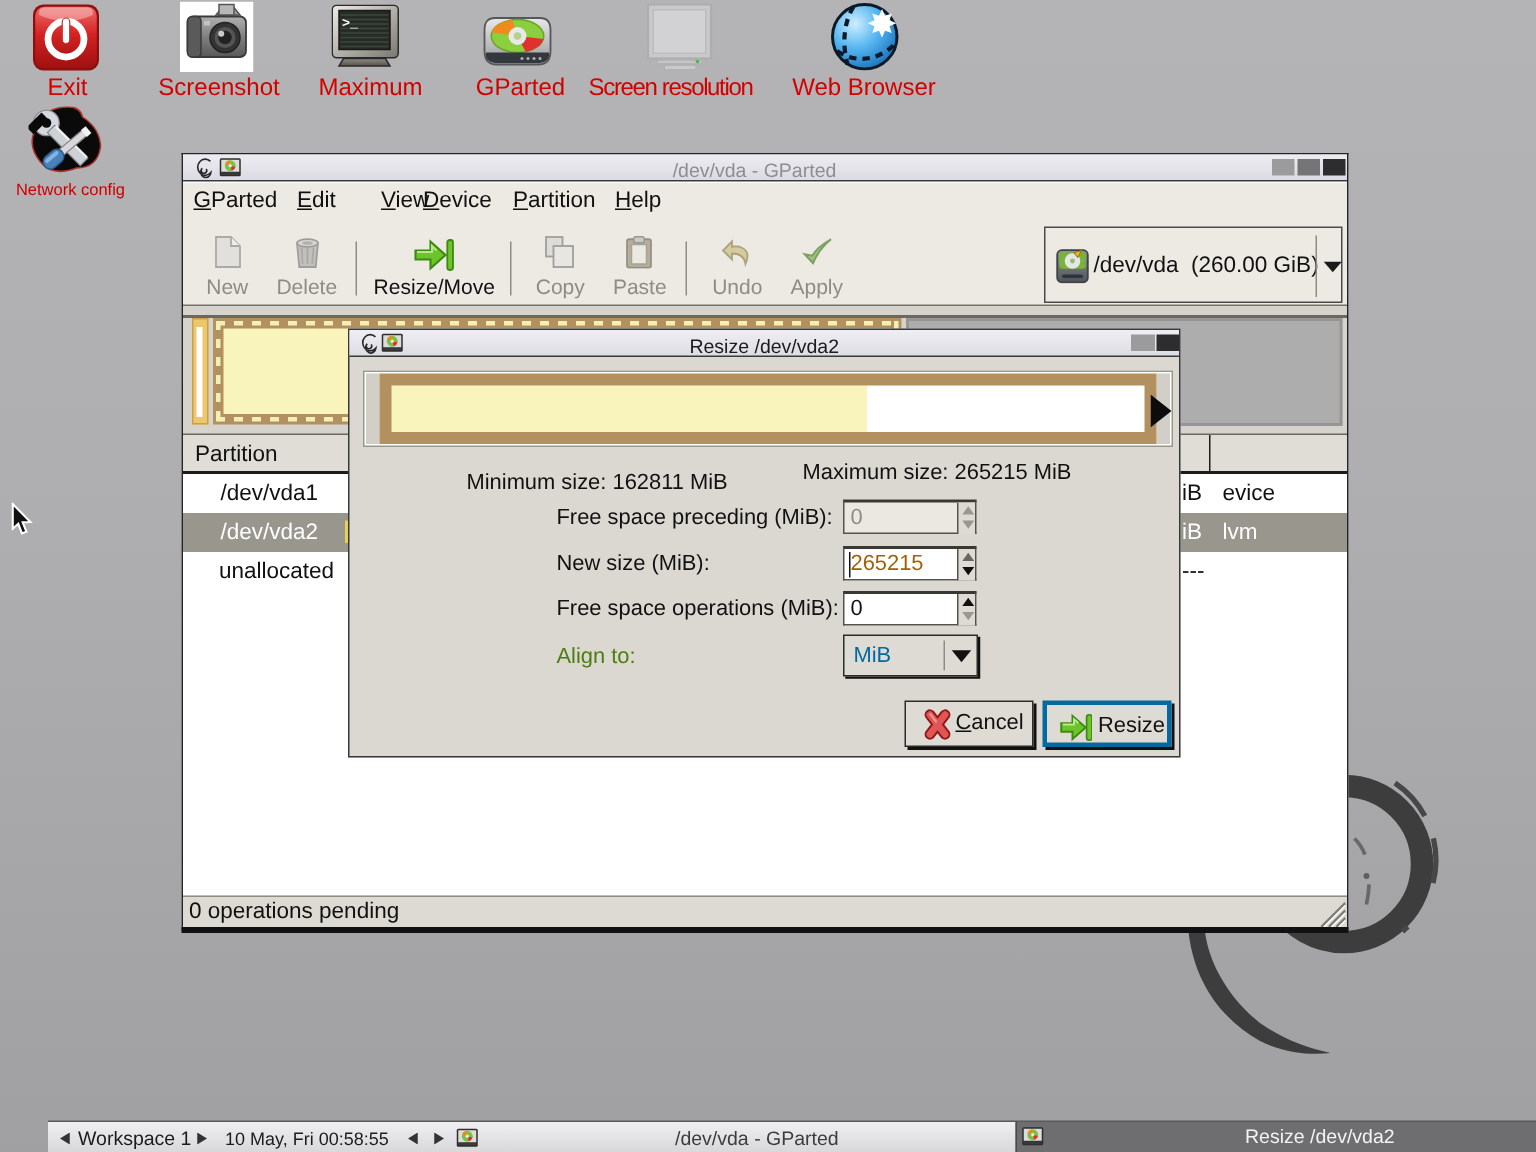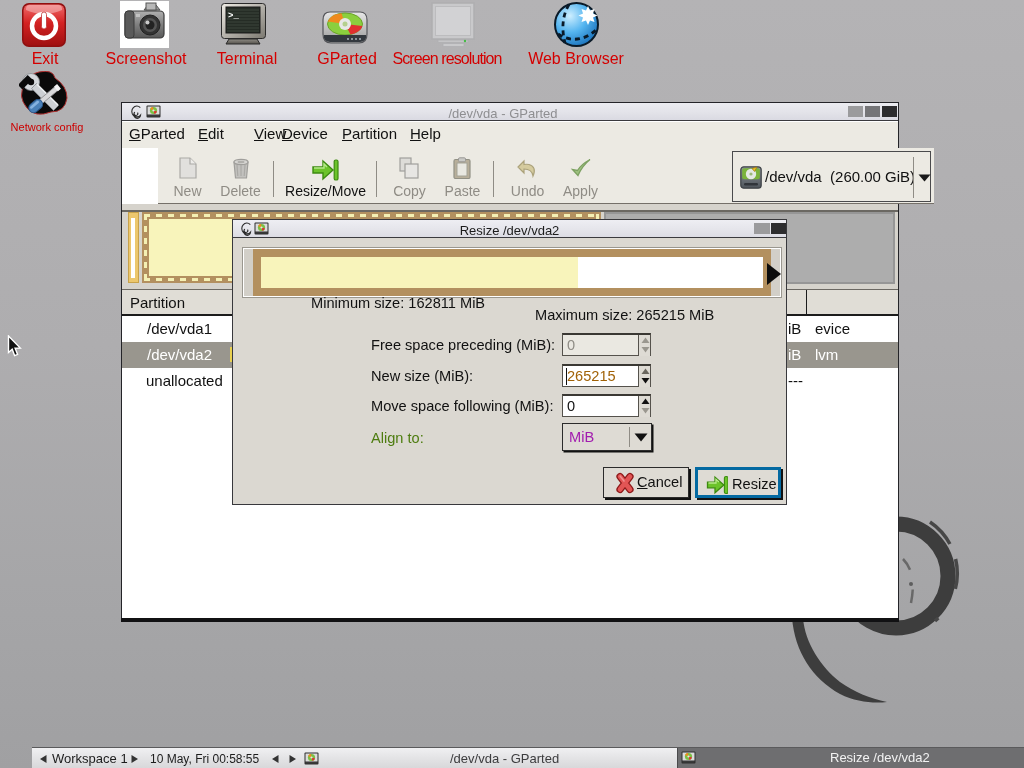--- a/index.html
+++ b/index.html
@@ -84,21 +84,21 @@
     <line x1="6" y1="13" x2="38" y2="13"></line>
       <line x1="6" y1="16" x2="38" y2="16"></line>
     <line x1="6" y1="19" x2="38" y2="19"></line>
       <line x1="6" y1="22" x2="38" y2="22"></line>
     <line x1="6" y1="25" x2="38" y2="25"></line>
       <line x1="6" y1="28" x2="38" y2="28"></line>
   </g>
   <text x="7" y="15" font-family="Liberation Mono, monospace" font-size="9" font-weight="bold" fill="#ffffff">&gt;_</text>
   <path d="M8,36 h28 l3,5 h-34 z" fill="url(#tb)" stroke="#2a2a2a" stroke-width="1"></path>
 </svg>
-<div class="lbl" style="left:207px; top:51px; width:80px;">Terminal</div>
+<div class="lbl" style="left:207px; top:51px; width:80px;">Maximum</div>
 
 <svg class="abs" style="left:322px; top:11px;" width="46" height="33" viewBox="0 0 46 33">
   <defs>
     <linearGradient id="dkb" x1="0" y1="0" x2="0" y2="1">
       <stop offset="0" stop-color="#e8e8e8"></stop>
         <stop offset="1" stop-color="#9a9a9a"></stop>
     </linearGradient>
   </defs>
   <path d="M8,1 h30 q7,0 7,8 v14 q0,9 -8,9 h-28 q-8,0 -8,-9 v-14 q0,-8 7,-8 z" fill="url(#dkb)" stroke="#55565a" stroke-width="1.2"></path>
   <ellipse cx="23" cy="13" rx="17.5" ry="11" fill="#8bcf3e" stroke="#6aa32a" stroke-width="1"></ellipse>
@@ -181,21 +181,21 @@
 
   <div class="abs" style="left:0; top:19px; width:776px; height:26px; background:#eceae3; font-size:15px; color:#111;">
     <span class="abs" style="left:7px; top:3px;"><u>G</u>Parted</span>
     <span class="abs" style="left:76px; top:3px;"><u>E</u>dit</span>
     <span class="abs" style="left:132px; top:3px;"><u>V</u>iew</span>
     <span class="abs" style="left:160px; top:3px;"><u>D</u>evice</span>
     <span class="abs" style="left:220px; top:3px;"><u>P</u>artition</span>
     <span class="abs" style="left:288px; top:3px;"><u>H</u>elp</span>
   </div>
 
-  <div class="abs" style="left:0; top:45px; width:776px; height:56px; background:#eceae3; border-bottom:1px solid #757069;margin-left:36px;">
+  <div class="abs" style="left:0; top:45px; width:776px; height:56px; background:#eceae3; border-bottom:1px solid #757069;">
 
     <svg class="abs" style="left:21px; top:9px; opacity:0.5;" width="18" height="22" viewBox="0 0 18 22">
       <path d="M1,1 h10 l6,6 v14 h-16 z" fill="#d8d8d8" stroke="#6a6a6a" stroke-width="1.2"></path>
       <path d="M11,1 v6 h6" fill="#efefef" stroke="#6a6a6a" stroke-width="1.2"></path>
     </svg>
     <div class="tlbl" style="left:-13px;">New</div>
 
     <svg class="abs" style="left:73px; top:9px; opacity:0.5;" width="20" height="22" viewBox="0 0 20 22">
       <path d="M3,5 h14 l-1.5,16 h-11 z" fill="#9a9a9a" stroke="#555" stroke-width="1.2"></path>
       <ellipse cx="10" cy="5" rx="7" ry="2.6" fill="#c2c2c2" stroke="#555" stroke-width="1.2"></ellipse>
@@ -297,20 +297,35 @@
     <span class="abs" style="left:25px; top:4px;">/dev/vda2</span>
     <span class="abs" style="left:666px; top:4px;">iB</span>
     <span class="abs" style="left:693px; top:4px;">lvm</span>
     <div class="abs" style="left:108px; top:5px; width:3px; height:15px; background:#e8d050;"></div>
   </div>
   <div class="abs" style="left:0; top:265px; width:776px; height:26px; background:#ffffff; font-size:15px; color:#111;">
     <span class="abs" style="left:24px; top:4px;">unallocated</span>
     <span class="abs" style="left:666px; top:4px;">---</span>
   </div>
 
+  <div class="abs" style="left:0; top:494px; width:776px; height:21px; background:#dcdad2; border-top:1px solid #8f8c85; font-size:15px; color:#111;">
+    <span class="abs" style="left:4px; top:0.5px;">0 operations pending</span>
+    <svg class="abs" style="left:757px; top:2px;" width="18" height="18" viewBox="0 0 18 18">
+      <g stroke="#7d7a72" stroke-width="1.8">
+        <line x1="18" y1="2" x2="2" y2="18"></line>
+          <line x1="18" y1="7" x2="7" y2="18"></line>
+          <line x1="18" y1="12" x2="12" y2="18"></line>
+      </g>
+      <g stroke="#ffffff" stroke-width="1">
+        <line x1="18" y1="3.5" x2="3.5" y2="18"></line>
+          <line x1="18" y1="8.5" x2="8.5" y2="18"></line>
+          <line x1="18" y1="13.5" x2="13.5" y2="18"></line>
+      </g>
+    </svg>
+  </div>
 
   <div class="abs" style="left:-1px; top:515px; width:778px; height:4px; background:#111113;"></div>
 </div>
 
 <div class="abs" style="left:232px; top:219px; width:555px; height:286px; background:#dbd8d1; border:1px solid #38383c;">
 
   <div class="abs" style="left:0; top:0; width:553px; height:18px; background:linear-gradient(180deg,#eeeef3 0%,#e5e5eb 55%,#dcdce4 100%); border-bottom:1px solid #3a3a3e;">
     <svg class="abs" style="left:7px; top:2px;" width="12" height="14" viewBox="0 0 12 14">
       <path d="M10.3,2.6 A5,5.4 0 1 0 10.6,10 A3.4,3.6 0 1 1 4.8,7.2 A1.8,1.9 0 1 0 7.5,7.6" fill="none" stroke="#2a2a2a" stroke-width="1.1"></path>
     </svg>
@@ -332,26 +347,26 @@
     <div class="abs" style="left:1px; top:1px; width:9px; height:47px; background:#d2cfc8;"></div>
     <div class="abs" style="left:528px; top:1px; width:9px; height:47px; background:#d2cfc8;"></div>
     <div class="abs" style="left:10px; top:1px; width:518px; height:47px; background:#b3905f;"></div>
     <div class="abs" style="left:18px; top:9px; width:317px; height:31px; background:#f8f4bb;"></div>
     <div class="abs" style="left:335px; top:9px; width:185px; height:31px; background:#ffffff;"></div>
     <svg class="abs" style="left:524px; top:15px;" width="14" height="22" viewBox="0 0 14 22">
         <path d="M0,0 L14,11 L0,22 Z" fill="#0c0c0c"></path>
       </svg>
   </div>
 
-  <div class="abs" style="left:78px; top:75px; font-size:14.6px; color:#111;">Minimum size: 162811 MiB</div>
+  <div class="abs" style="left:78px; top:94px; font-size:14.6px; color:#111;">Minimum size: 162811 MiB</div>
   <div class="abs" style="left:302px; top:87px; font-size:14.6px; color:#111;">Maximum size: 265215 MiB</div>
 
   <div class="abs" style="left:138px; top:117px; font-size:14.6px; color:#111;">Free space preceding (MiB):</div>
   <div class="abs" style="left:138px; top:148px; font-size:14.6px; color:#111;">New size (MiB):</div>
-  <div class="abs" style="left:138px; top:178px; font-size:14.6px; color:#111;">Move space following (MiB):</div>
+  <div class="abs" style="left:138px; top:178px; font-size:14.6px; color:#111;">Free space operations (MiB):</div>
   <div class="abs" style="left:138px; top:210px; font-size:14.6px; color:#4d7c0f;">Align to:</div>
 
   <div class="abs" style="left:329px; top:113px; width:89px; height:23px; background:#eae8e1; border:1px solid #55524c; border-top:2px solid #3a3833;">
     <span class="abs" style="left:4px; top:2px; font-size:14.6px; color:#8f8c85;">0</span>
     <div class="abs" style="left:75px; top:0; width:12px; height:21px; background:#dedbd4; border-left:1px solid #55524c;">
       <svg class="abs" style="left:2px; top:2px;" width="9" height="7" viewBox="0 0 9 7">
           <path d="M4.5,0.5 L8.5,6 H0.5 Z" fill="#9a978f"></path>
         </svg>
       <svg class="abs" style="left:2px; top:11px;" width="9" height="7" viewBox="0 0 9 7">
           <path d="M4.5,6.5 L8.5,1 H0.5 Z" fill="#9a978f"></path>
@@ -378,21 +393,21 @@
       <svg class="abs" style="left:2px; top:2px;" width="9" height="7" viewBox="0 0 9 7">
           <path d="M4.5,0.5 L8.5,6 H0.5 Z" fill="#111"></path>
         </svg>
       <svg class="abs" style="left:2px; top:11px;" width="9" height="7" viewBox="0 0 9 7">
           <path d="M4.5,6.5 L8.5,1 H0.5 Z" fill="#9a978f"></path>
         </svg>
     </div>
   </div>
 
   <div class="abs" style="left:329px; top:203px; width:90px; height:28px; background:#dedbd4; border:1px solid #2b2b2b; box-shadow:1.5px 1.5px 0 #111;">
-    <span class="abs" style="left:6px; top:5px; font-size:14.6px; color:#a21caf;">MiB</span>
+    <span class="abs" style="left:6px; top:5px; font-size:14.6px; color:#0369a1;">MiB</span>
     <div class="abs" style="left:66px; top:3px; width:1px; height:20px; background:#8f8c85;"></div>
     <svg class="abs" style="left:71px; top:9px;" width="14" height="9" viewBox="0 0 14 9">
         <path d="M0.5,0.5 h13 l-6.5,8 z" fill="#111"></path>
       </svg>
   </div>
 
   <div class="abs" style="left:370px; top:247px; width:86px; height:31px; background:#dedbd4; border:1px solid #2b2b2b; box-shadow:2px 2px 0 #111;">
     <svg class="abs" style="left:12px; top:4px;" width="18" height="22" viewBox="0 0 18 22">
       <g stroke-linecap="round">
         <path d="M4,4.5 L14,17.5 M14,4.5 L4,17.5" stroke="#8f1a1a" stroke-width="7.2"></path>

